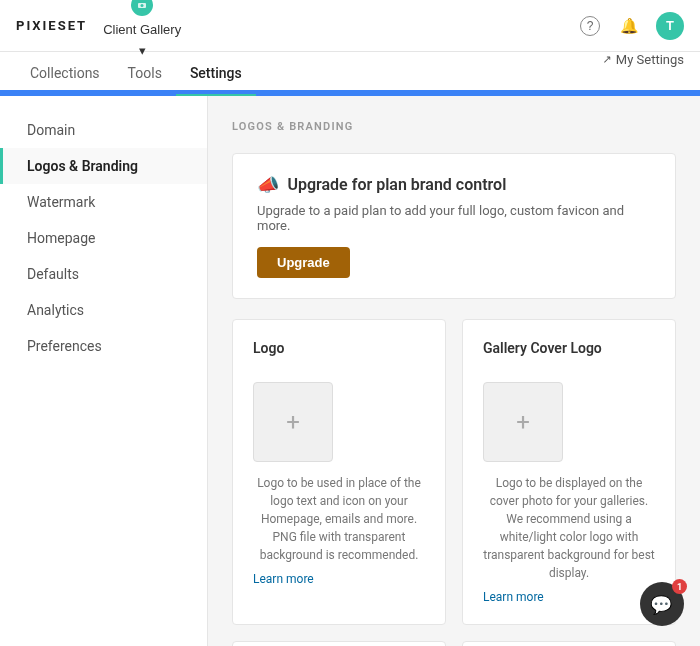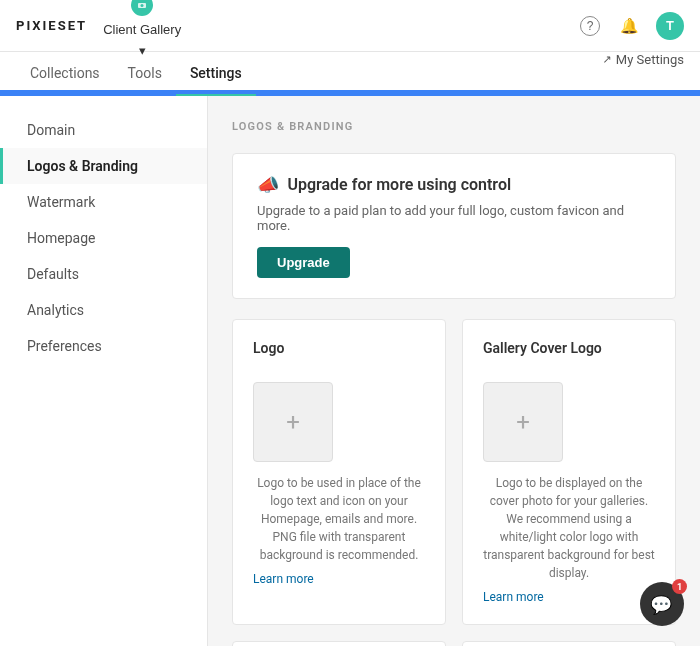--- a/index.html
+++ b/index.html
@@ -107,21 +107,21 @@
       padding: 20px 24px;
       margin-bottom: 20px;
     }
     .upgrade-banner-title {
       display: flex; align-items: center; gap: 8px;
       font-size: 16px; font-weight: 600; margin-bottom: 8px;
     }
     .megaphone { font-size: 18px; }
     .upgrade-banner-text { font-size: 13px; color: #666; margin-bottom: 14px; }
     .upgrade-btn {
-      background: #0f766e; color: #fff; border: none; border-radius: 4px;
+      background: #a16207; color: #fff; border: none; border-radius: 4px;
       padding: 8px 20px; font-size: 13px; font-weight: 600; cursor: pointer;
     }
 
     
     .logo-grid {
       display: grid;
       grid-template-columns: 1fr 1fr;
       gap: 16px;
     }
     .logo-card {
@@ -239,21 +239,21 @@
       <span>Preferences</span>
     </div>
   </div>
 
   <div class="content">
     <div class="content-title">LOGOS &amp; BRANDING</div>
 
     <div class="upgrade-banner">
       <div class="upgrade-banner-title">
         <span class="megaphone">📣</span>
-        <span>Upgrade for more using control</span>
+        <span>Upgrade for plan brand control</span>
       </div>
       <div class="upgrade-banner-text">Upgrade to a paid plan to add your full logo, custom favicon and more.</div>
       <button class="upgrade-btn">Upgrade</button>
     </div>
 
     <div class="logo-grid">
 
       <div class="logo-card">
         <div class="logo-card-title">Logo</div>
         <div class="logo-upload-box">

